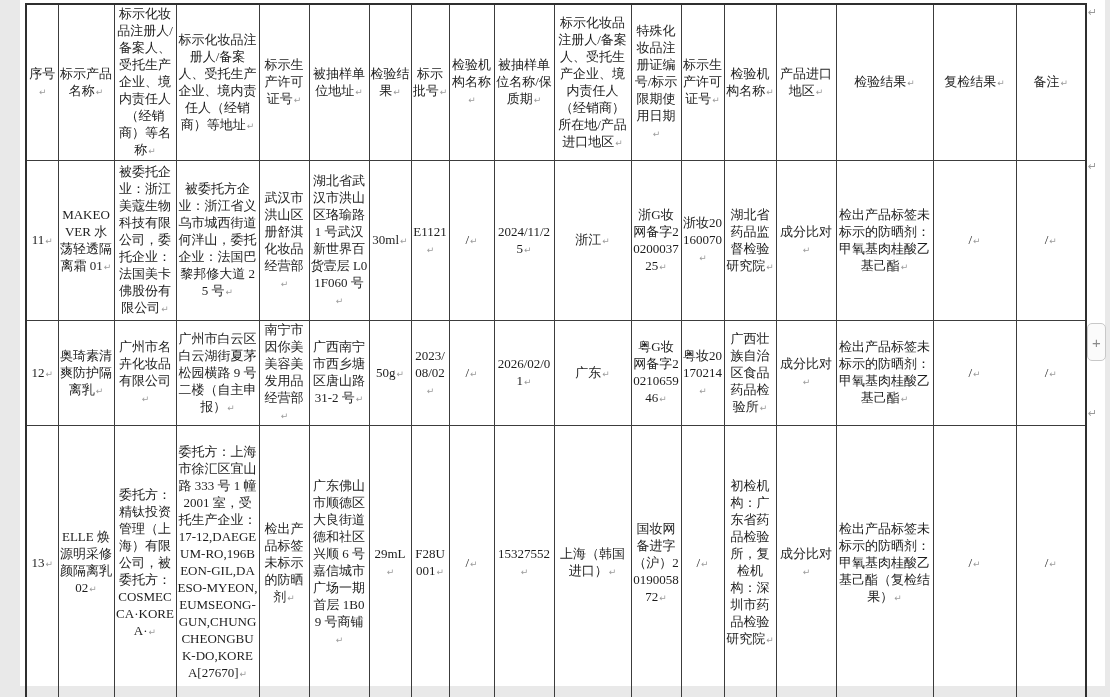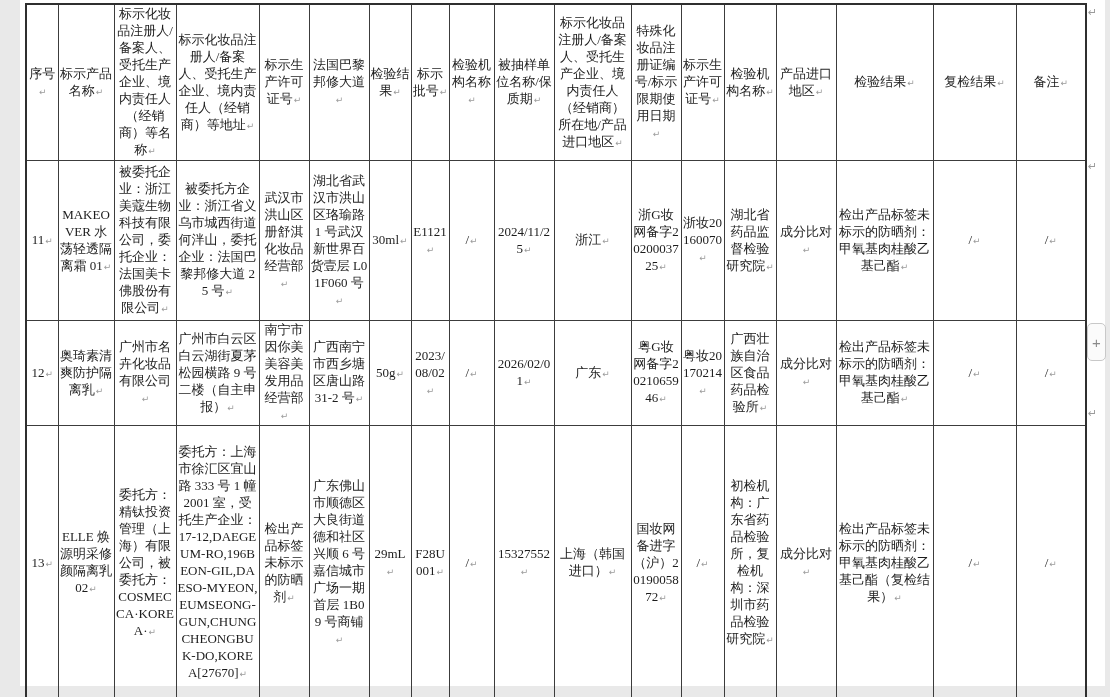--- a/index.html
+++ b/index.html
@@ -72,21 +72,21 @@
         <col style="width: 83px;">
         <col style="width: 70px;">
       </colgroup>
       <thead>
         <tr style="height: 154px;">
           <th><span class="ct">序号</span><span class="pm">↵</span></th>
           <th><span class="ct">标示产品名称</span><span class="pm">↵</span></th>
           <th><span class="ct">标示化妆品注册人/备案人、受托生产企业、境内责任人（经销商）等名称</span><span class="pm">↵</span></th>
           <th><span class="ct">标示化妆品注册人/备案人、受托生产企业、境内责任人（经销商）等地址</span><span class="pm">↵</span></th>
           <th><span class="ct">标示生产许可证号</span><span class="pm">↵</span></th>
-          <th><span class="ct">法国巴黎邦修大道</span><span class="pm">↵</span></th>
+          <th><span class="ct">被抽样单位地址</span><span class="pm">↵</span></th>
           <th><span class="ct">检验结果</span><span class="pm">↵</span></th>
           <th><span class="ct">标示批号</span><span class="pm">↵</span></th>
           <th><span class="ct">检验机构名称</span><span class="pm">↵</span></th>
           <th><span class="ct">被抽样单位名称/保质期</span><span class="pm">↵</span></th>
           <th><span class="ct">标示化妆品注册人/备案人、受托生产企业、境内责任人（经销商）所在地/产品进口地区</span><span class="pm">↵</span></th>
           <th><span class="ct">特殊化妆品注册证编号/标示限期使用日期</span><span class="pm">↵</span></th>
           <th><span class="ct">标示生产许可证号</span><span class="pm">↵</span></th>
           <th><span class="ct">检验机构名称</span><span class="pm">↵</span></th>
           <th><span class="ct">产品进口地区</span><span class="pm">↵</span></th>
           <th><span class="ct">检验结果</span><span class="pm">↵</span></th>

